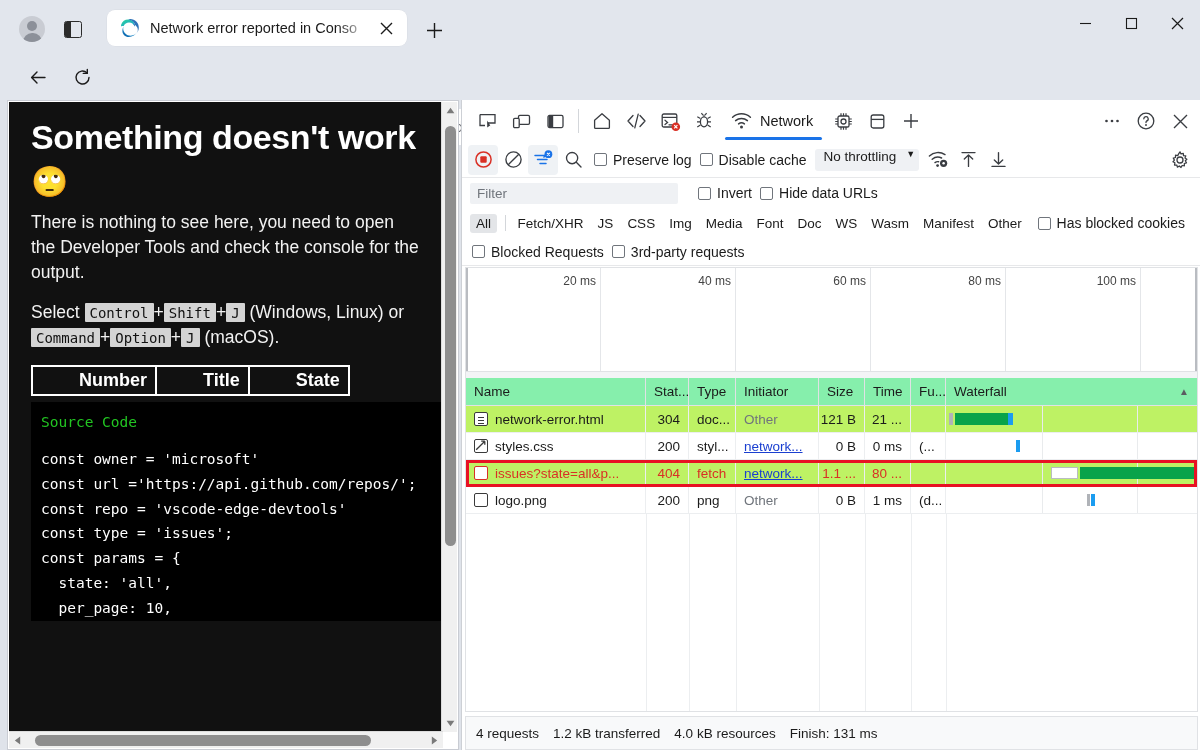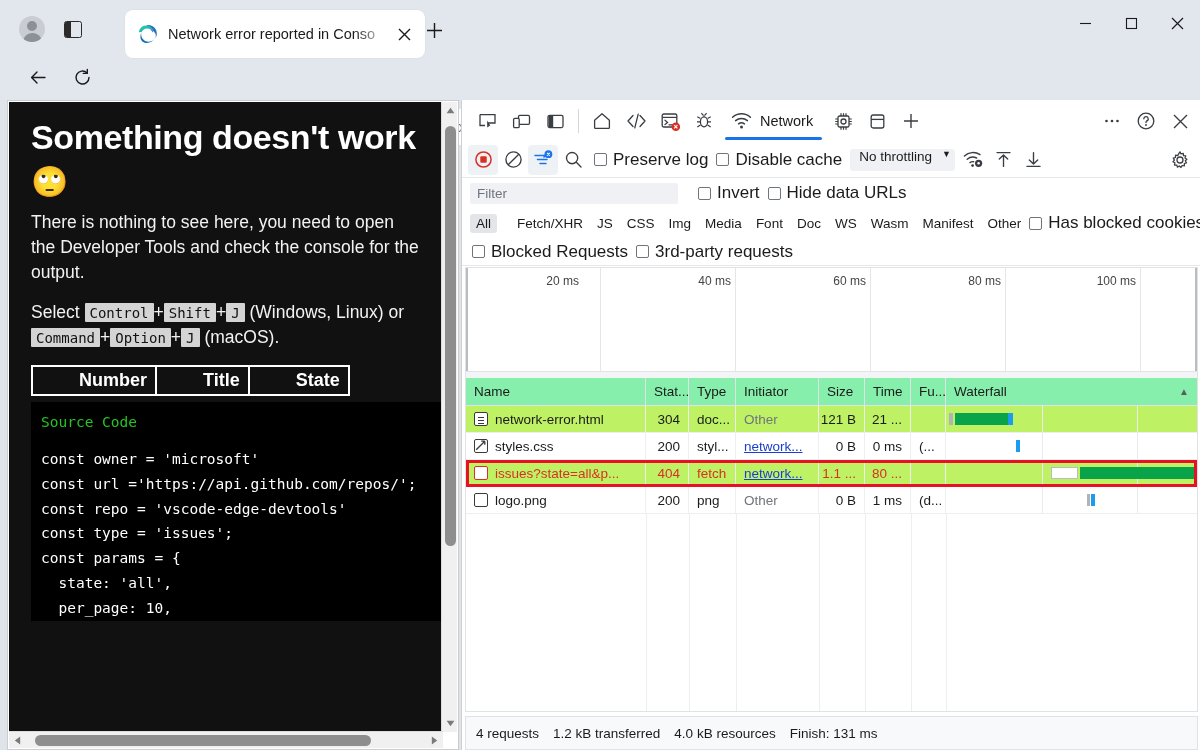--- a/index.html
+++ b/index.html
@@ -24,21 +24,21 @@
   .profile-circle::after { content:""; position:absolute; left:3.5px; top:17px;
                     width:19px; height:14px; border-radius:9px 9px 0 0; background:#8c9099; }
 
   .split-btn { position:absolute; left:60px; top:17px; width:26px; height:24px;
                display:flex; align-items:center; justify-content:center; }
   .split-glyph { width:18px; height:17px; border:1.6px solid #2b2b2b; border-radius:2.5px;
                  position:relative; }
   .split-glyph::after { content:""; position:absolute; left:0; top:0; bottom:0; width:5.5px;
                  background:#2b2b2b; border-radius:1px 0 0 1px; }
 
-  .tab { position:absolute; left:125px; top:10px; width:300px; height:48px;
+  .tab { position:absolute; left:107px; top:10px; width:300px; height:36px;
          background:#fff; border-radius:8px 8px 8px 8px; display:flex; align-items:center;
          box-shadow:0 0 0 0.5px rgba(0,0,0,0.04); }
   .tab-favicon { width:18px; height:18px; margin-left:14px; flex:0 0 auto; position:relative; }
   .tab-title { margin-left:11px; font-size:14.5px; color:#1b1b1b; flex:1 1 auto;
                white-space:nowrap; overflow:hidden;
                -webkit-mask-image: linear-gradient(to right, #000 84%, transparent 99%);
                mask-image: linear-gradient(to right, #000 84%, transparent 99%); }
   .tab-close { width:26px; height:26px; margin-right:8px; flex:0 0 auto;
                display:flex; align-items:center; justify-content:center; }
   .newtab { position:absolute; left:420px; top:17px; width:28px; height:26px;
@@ -110,21 +110,21 @@
   .dt-tabbar-right { position:absolute; right:4px; top:4px; display:flex; align-items:center; }
 
   .dt-toolbar { position:absolute; left:0; top:42px; width:739px; height:36px;
                 background:#fff; display:flex; align-items:center;
                 border-bottom:1px solid #e7e8ea; }
   .tb-ico { width:30px; height:30px; display:flex; align-items:center; justify-content:center;
             border-radius:4px; }
   .tb-ico.sel { background:#eff2f5; }
   .cbx { width:13px; height:13px; border:1.4px solid #70757c; border-radius:2px;
          background:#fff; display:inline-block; flex:0 0 auto; }
-  .cbl { display:flex; align-items:center; gap:6px; font-size:17px; color:#1b1b1b;
+  .cbl { display:flex; align-items:center; gap:6px; font-size:14px; color:#1b1b1b;
          margin-right:8px; white-space:nowrap; }
   .throttle { height:22px; background:#eff1f4; border-radius:3px; display:flex;
               align-items:flex-start; padding:0 4px 0 9px; font-size:13.5px; color:#1b1b1b; gap:10px; }
 
   .dt-filterbar { position:absolute; left:0; top:78px; width:739px; height:30px;
                   display:flex; align-items:center; padding:0 8px; }
   .filter-input { width:208px; height:21px; background:#eff1f4; border:none; border-radius:2px;
                   padding:0 7px; font-size:13.5px; color:#111; font-family:"Liberation Sans", sans-serif; }
   .filter-input::placeholder { color:#70757c; }
 
@@ -625,21 +625,21 @@
 
     <div class="overview">
       <div class="ov-left-edge"></div>
       <div class="ov-right-edge"></div>
       <div class="ov-scale">
         <div class="ov-tick" style="left:134px"></div>
         <div class="ov-tick" style="left:269px"></div>
         <div class="ov-tick" style="left:404px"></div>
         <div class="ov-tick" style="left:539px"></div>
         <div class="ov-tick" style="left:674px"></div>
-        <div class="ov-lab" style="left:117px"><span>20 ms</span></div>
+        <div class="ov-lab" style="left:134px"><span>20 ms</span></div>
         <div class="ov-lab" style="left:269px"><span>40 ms</span></div>
         <div class="ov-lab" style="left:404px"><span>60 ms</span></div>
         <div class="ov-lab" style="left:539px"><span>80 ms</span></div>
         <div class="ov-lab" style="left:674px"><span>100 ms</span></div>
       </div>
     </div>
     <div class="ov-bottom-strip"></div>
 
     <div class="rt">
       <div class="rt-head">

